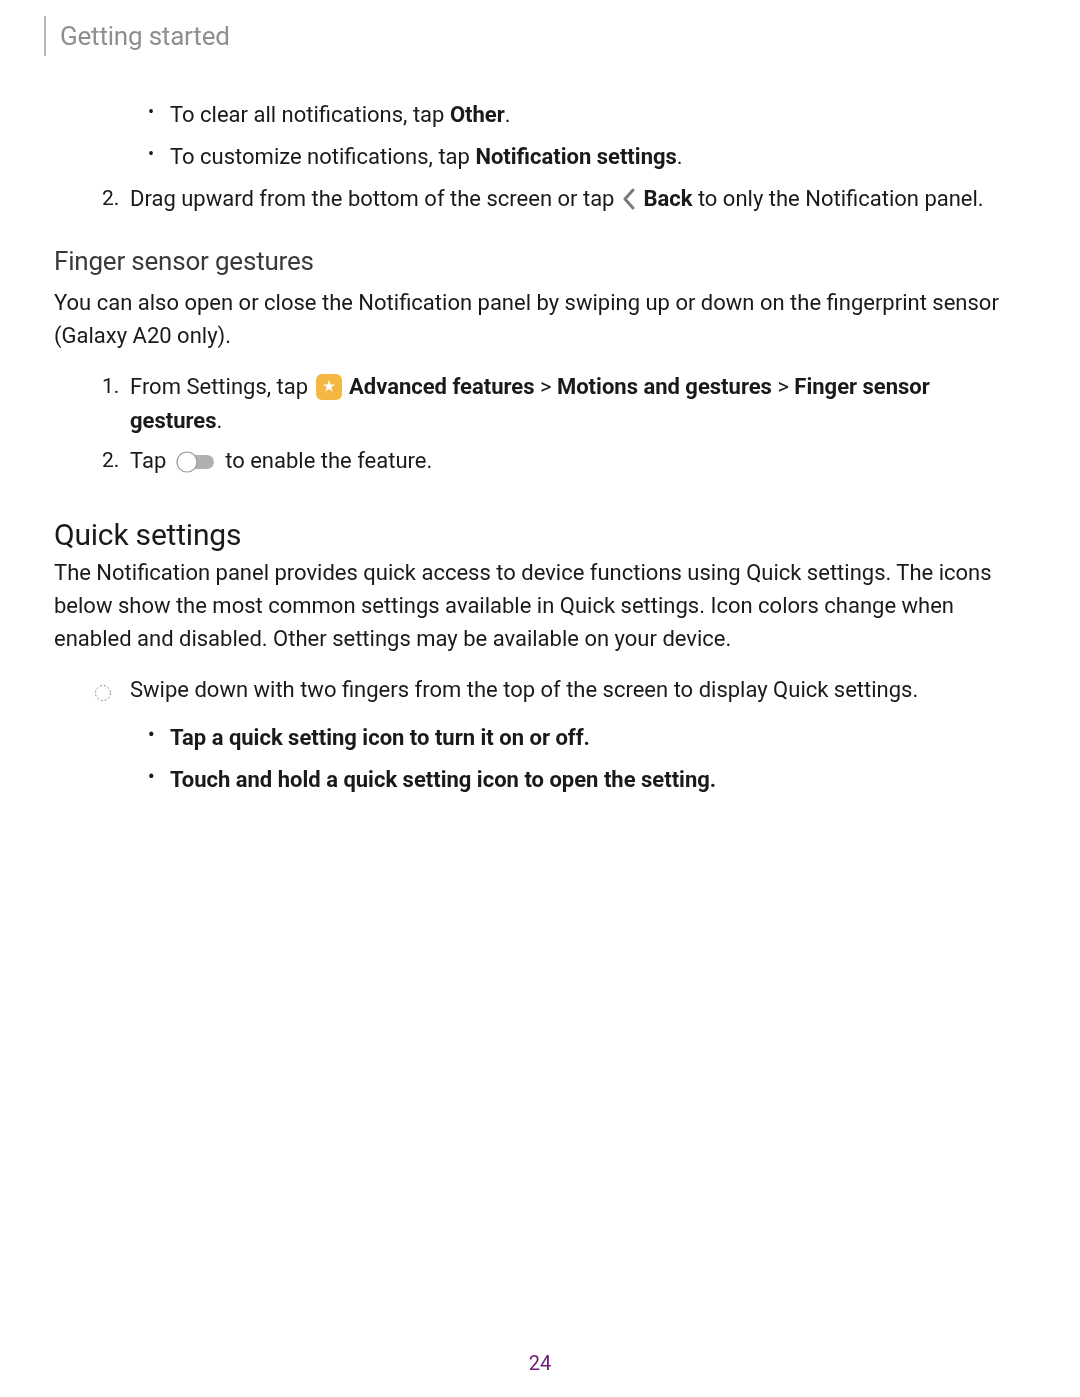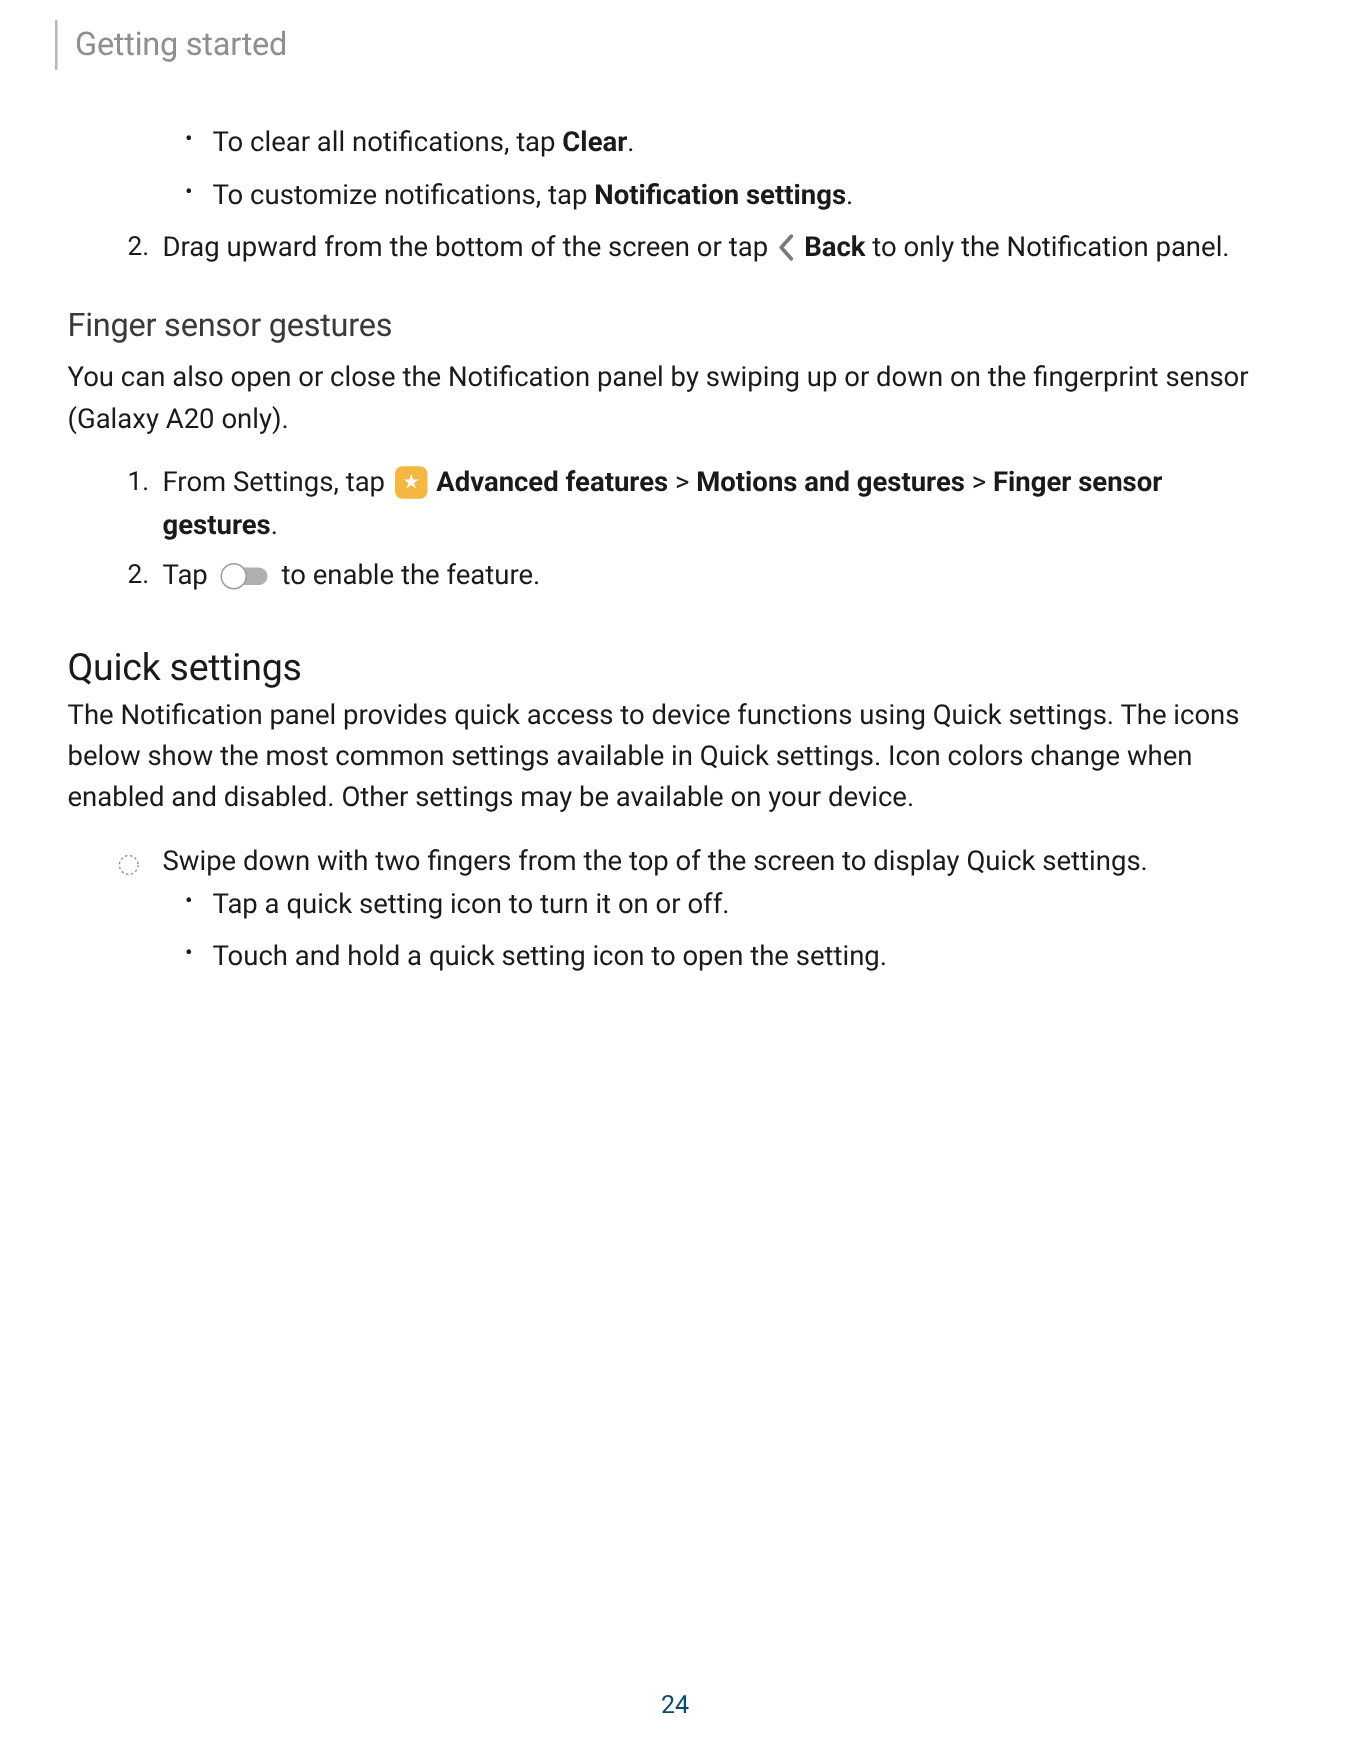--- a/index.html
+++ b/index.html
@@ -130,36 +130,36 @@
       width: 18px;
       height: 18px;
     }
     .page-number {
       position: absolute;
       bottom: 22px;
       left: 0;
       right: 0;
       text-align: center;
       font-size: 20px;
-      color: #0c4a6e;
+      color: #701a75;
     }
   </style>
 </head>
 <body>
 
 <div class="header-bar">
   <div class="header-divider"></div>
   <div class="header-title">Getting started</div>
 </div>
 
 <div class="content">
 
   <div class="sub-bullet-list">
     <div class="sub-bullet-item">
-      <span>To clear all notifications, tap </span><span class="bold">Clear</span><span>.</span>
+      <span>To clear all notifications, tap </span><span class="bold">Other</span><span>.</span>
     </div>
     <div class="sub-bullet-item">
       <span>To customize notifications, tap </span><span class="bold">Notification settings</span><span>.</span>
     </div>
   </div>
 
   <div class="numbered-item">
     <span class="num">2.</span>
     <span>Drag upward from the bottom of the screen or tap </span><span class="inline-icon">
         <svg class="icon-back" viewBox="0 0 14 22">
@@ -193,21 +193,21 @@
   <div class="h2">Quick settings</div>
   <div class="body-para">The Notification panel provides quick access to device functions using Quick settings. The icons below show the most common settings available in Quick settings. Icon colors change when enabled and disabled. Other settings may be available on your device.</div>
 
   <div class="gesture-bullet">
     <span class="gesture-bullet-marker"><svg width="18" height="18" viewBox="0 0 18 18">
           <circle cx="9" cy="9" r="7.5" fill="none" stroke="#888" stroke-width="1" stroke-dasharray="2 2"></circle>
         </svg></span>
     <span>Swipe down with two fingers from the top of the screen to display Quick settings.</span>
   </div>
 
-  <div class="sub-bullet-list" style="">
+  <div class="sub-bullet-list" style="margin-top:14px;font-weight:bold;">
     <div class="sub-bullet-item">
       <span>Tap a quick setting icon to turn it on or off.</span>
     </div>
     <div class="sub-bullet-item">
       <span>Touch and hold a quick setting icon to open the setting.</span>
     </div>
   </div>
 
 </div>
 

